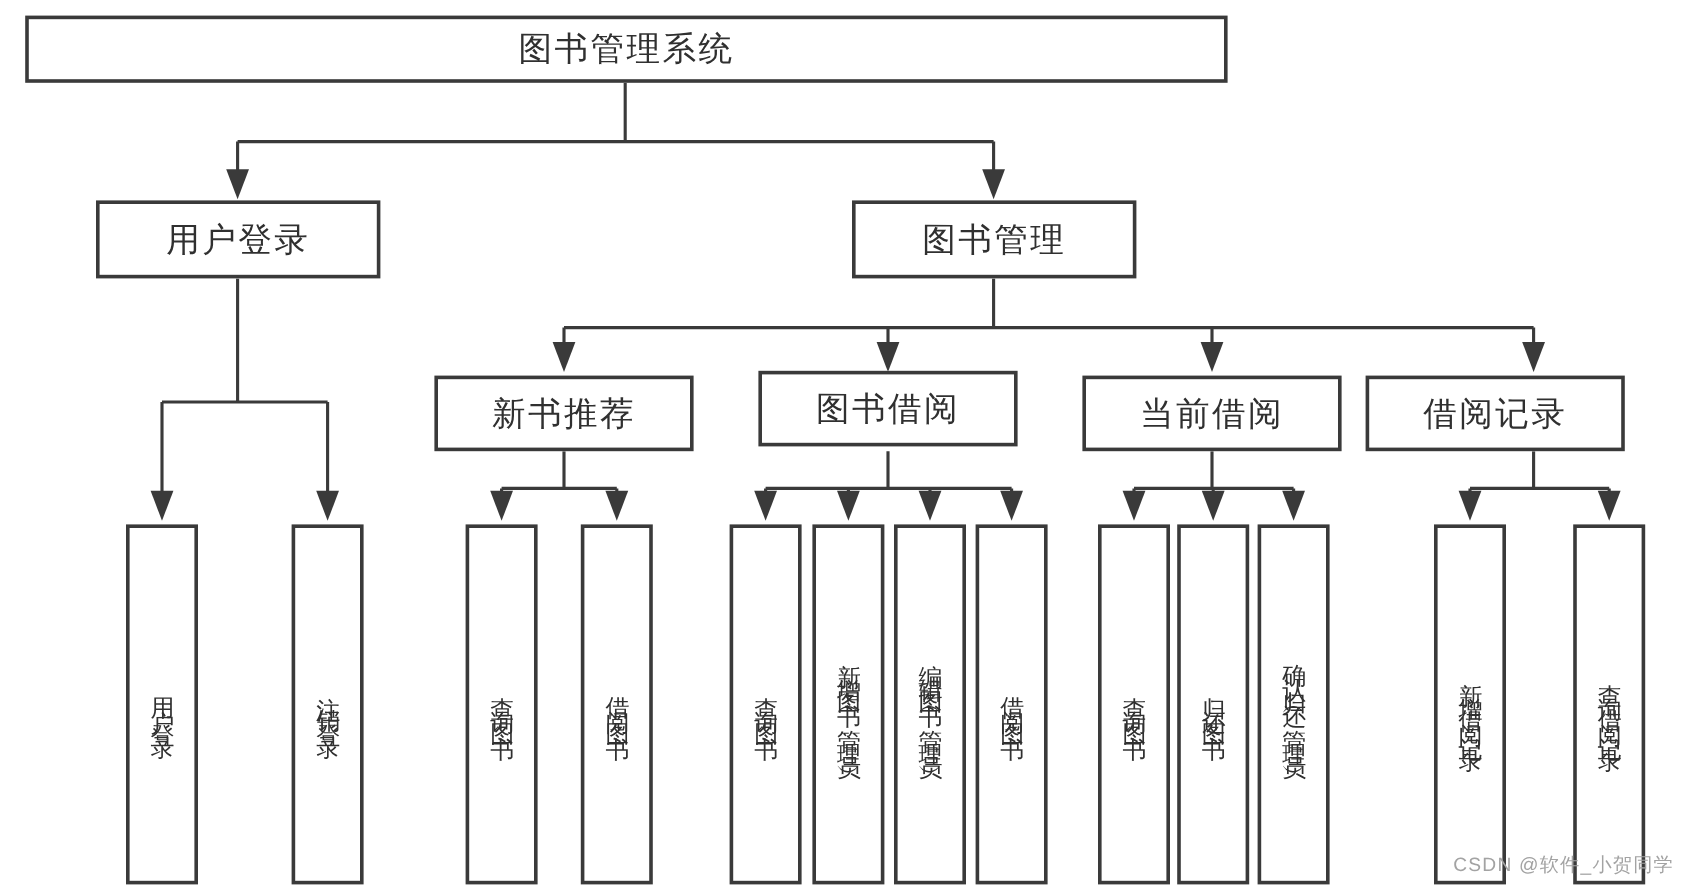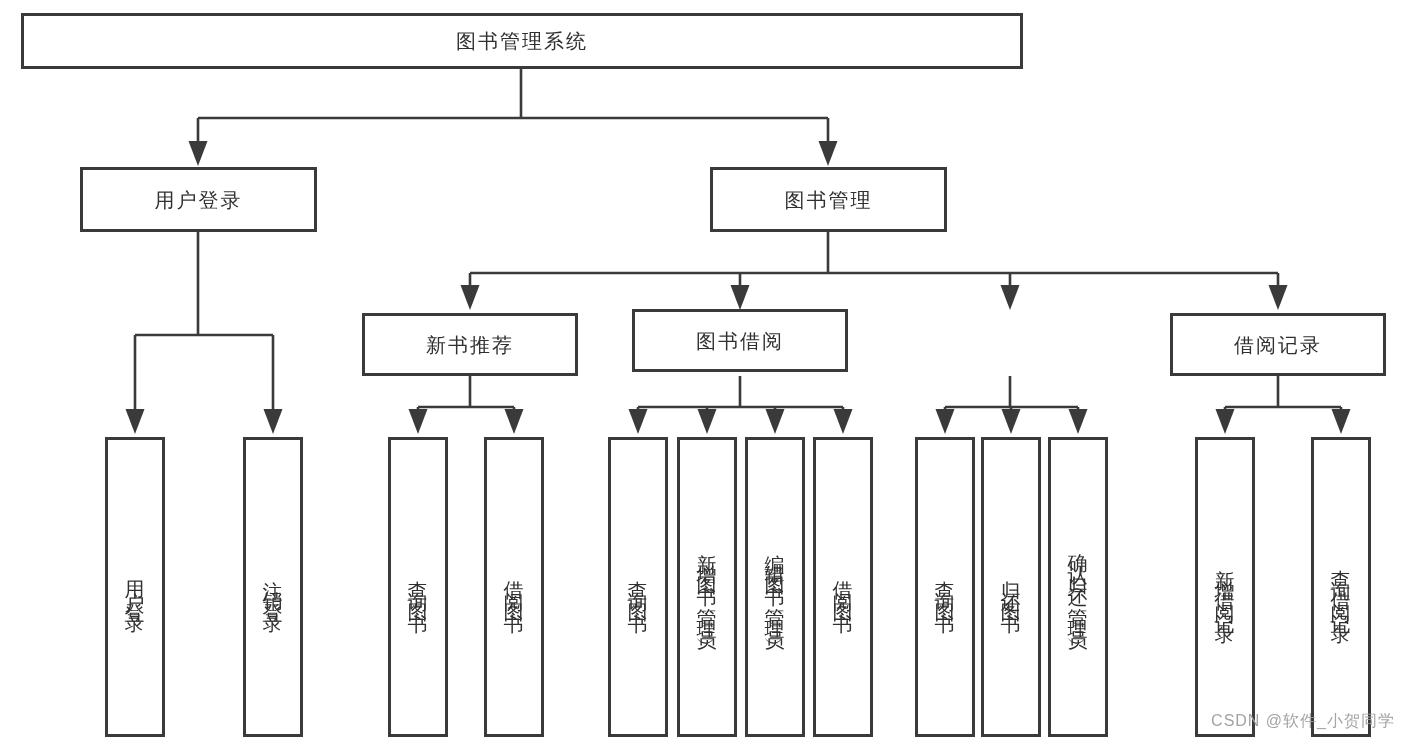--- a/index.html
+++ b/index.html
@@ -27,21 +27,21 @@
     background: #ffffff;
     border: 3px solid #3a3a3a;
     color: #303030;
     display: flex;
     align-items: center;
     justify-content: center;
     z-index: 2;
     line-height: 1;
   }
   .h-box {
-    font-size: 20px;
+    font-size: 28px;
     letter-spacing: 2px;
     white-space: nowrap;
   }
   .v-box {
     writing-mode: vertical-rl;
     text-orientation: mixed;
     font-size: 20px;
     letter-spacing: 11px;
   }
   .watermark {
@@ -91,21 +91,22 @@
     </g>
   </svg>
 
   <div class="box h-box" style="left:21px; top:13px; width:1002px; height:56px;">图书管理系统</div>
 
   <div class="box h-box" style="left:80px; top:167px; width:237px; height:65px;">用户登录</div>
   <div class="box h-box" style="left:362px; top:313px; width:216px; height:63px;">新书推荐</div>
 
   <div class="box h-box" style="left:710px; top:167px; width:237px; height:65px;">图书管理</div>
   <div class="box h-box" style="left:632px; top:309px; width:216px; height:63px;">图书借阅</div>
-  <div class="box h-box" style="left:1170px; top:313px; width:216px; height:63px;">借阅记录</div>
+  <div class="box h-box" style="left:902px; top:313px; width:216px; height:63px;">当前借阅</div>
+  <div class="box h-box" style="left:1138px; top:313px; width:216px; height:63px;">借阅记录</div>
 
   <div class="box v-box" style="left:105px; top:437px; width:60px; height:300px;">用户登录</div>
   <div class="box v-box" style="left:243px; top:437px; width:60px; height:300px;">注销登录</div>
 
   <div class="box v-box" style="left:388px; top:437px; width:60px; height:300px;">查询图书</div>
   <div class="box v-box" style="left:484px; top:437px; width:60px; height:300px;">借阅图书</div>
 
   <div class="box v-box" style="left:608px; top:437px; width:60px; height:300px;">查询图书</div>
   <div class="box v-box" style="left:677px; top:437px; width:60px; height:300px;">新增图书（管理员）</div>
   <div class="box v-box" style="left:745px; top:437px; width:60px; height:300px;">编辑图书（管理员）</div>

